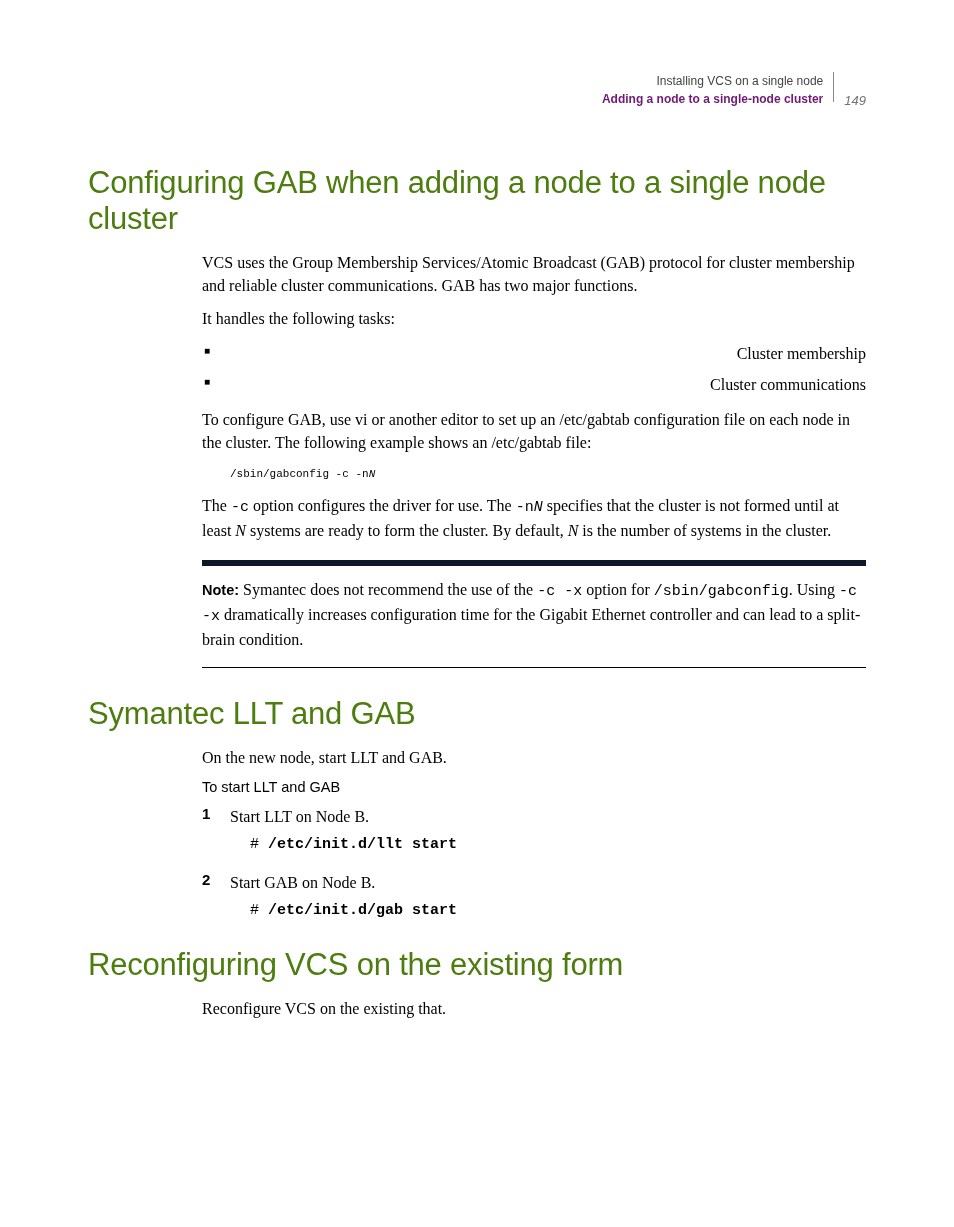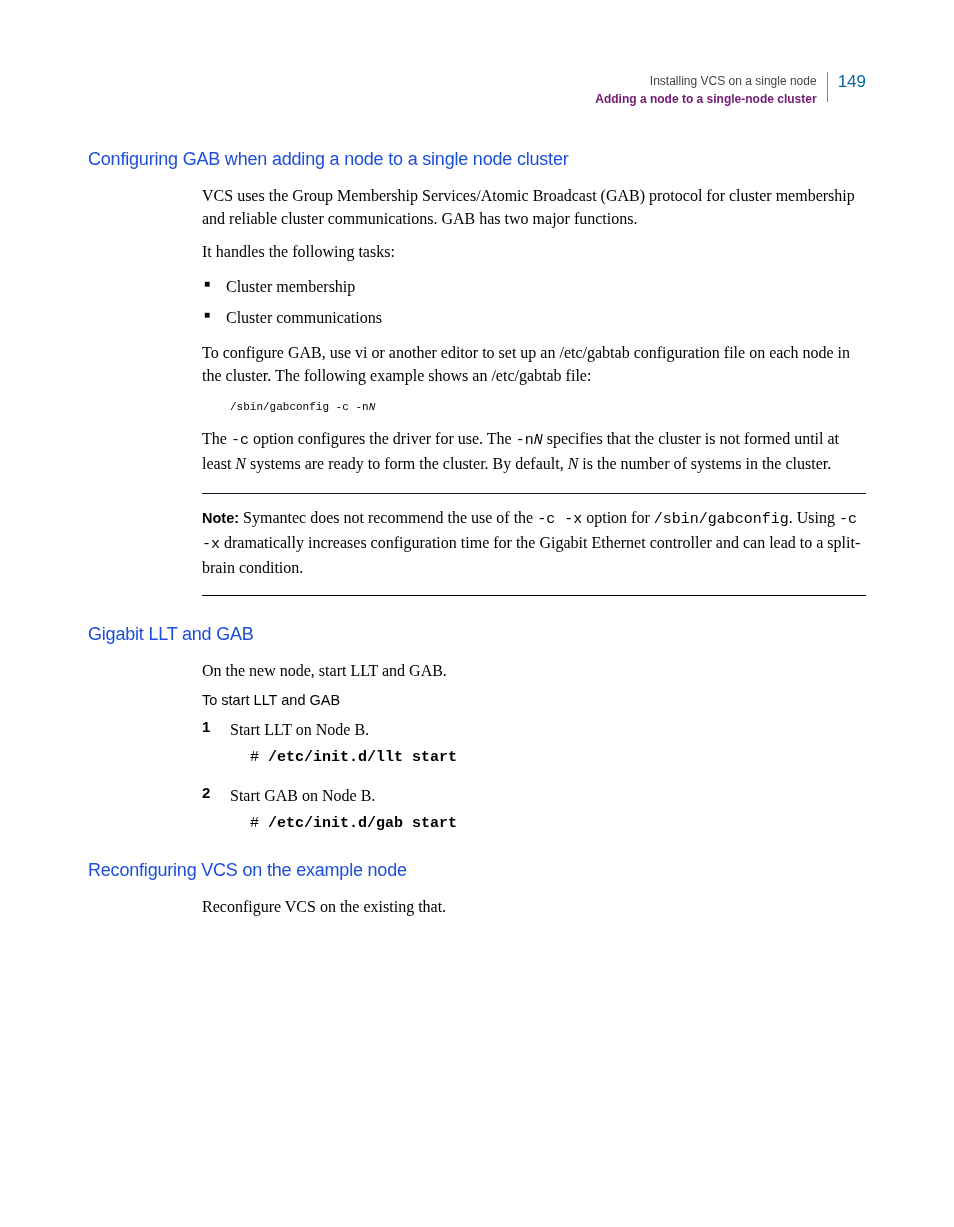--- a/index.html
+++ b/index.html
@@ -1,35 +1,35 @@
 <!DOCTYPE html>
 <html><head>
 <meta charset="utf-8">
 <style>
   * { box-sizing: border-box; margin: 0; padding: 0; }
   html, body { width: 954px; height: 1227px; background: #fff; font-family: Georgia, 'Times New Roman', serif; color: #000; }
   .page { padding: 72px 88px 0 88px; }
-  .header-block { margin-bottom: 41px; display: flex; justify-content: flex-end; align-items: flex-start; }
+  .header-block { margin-bottom: 57px; display: flex; justify-content: flex-end; align-items: flex-end; }
   .header-text { text-align: right; font-family: Verdana, Arial, sans-serif; font-size: 12px; line-height: 1.5; }
   .header-line1 { color: #444; }
   .header-line2 { font-weight: bold; color: #701a75; }
   .header-divider { width: 1px; background: #888; margin: 0 10px; align-self: stretch; height: 30px; }
-  .page-number { font-family: Verdana, Arial, sans-serif; font-size: 17px; color: #0369a1; padding-top: 0; }
-  h2.section { font-family: Verdana, Arial, sans-serif; font-weight: normal; font-size: 18px; color: #1d4ed8; margin-bottom: 14px; margin-top: 28px; letter-spacing: -0.2px; }
+  .page-number { font-family: Verdana, Arial, sans-serif; font-size: 13px; color: #737373; padding-top: 0; font-style: italic; }
+  h2.section { font-family: Verdana, Arial, sans-serif; font-weight: normal; font-size: 31px; color: #4d7c0f; margin-bottom: 14px; margin-top: 28px; letter-spacing: -0.2px; }
   h2.section:first-of-type { margin-top: 0; }
   .body-indent { margin-left: 114px; }
   p { font-size: 16px; line-height: 1.45; margin-bottom: 10px; }
   ul.square { list-style: none; padding: 0; margin-bottom: 10px; }
-  ul.square li { font-size: 16px; line-height: 1.6; padding-left: 24px; position: relative; margin-bottom: 6px; }
+  ul.square li { font-size: 16px; line-height: 1.6; padding-left: 24px; position: relative; margin-bottom: 6px; text-align: right; }
   ul.square li::before { content: "■"; position: absolute; left: 2px; top: 2px; font-size: 10px; }
   .code-inline { font-family: 'Courier New', monospace; font-size: 15px; }
   .code-block { font-family: 'Courier New', monospace; font-size: 11px; margin: 14px 0 14px 28px; }
   .code-italic { font-style: italic; }
   .ital { font-style: italic; }
-  .note-box { border-top: 1px solid #0f172a; border-bottom: 1px solid #000; padding: 12px 0; margin: 18px 0 8px 0; }
+  .note-box { border-top: 6px solid #0f172a; border-bottom: 1px solid #000; padding: 12px 0; margin: 18px 0 8px 0; }
   .note-box p { margin-bottom: 4px; }
   .note-label { font-family: Verdana, Arial, sans-serif; font-weight: bold; font-size: 14.5px; }
   .sub-heading { font-family: Verdana, Arial, sans-serif; font-size: 14.5px; font-weight: normal; margin: 8px 0 10px 0; }
   ol.steps { list-style: none; padding: 0; }
   ol.steps > li { display: flex; margin-bottom: 18px; }
   ol.steps .num { font-family: Verdana, Arial, sans-serif; font-weight: bold; font-size: 15px; width: 28px; flex-shrink: 0; }
   ol.steps .step-body { flex: 1; }
   ol.steps .step-body p { margin-bottom: 8px; }
   .cmd { font-family: 'Courier New', monospace; font-size: 15px; margin-left: 20px; }
   .cmd .prompt { font-weight: normal; }
@@ -59,21 +59,21 @@
     </ul>
     <p>To configure GAB, use vi or another editor to set up an /etc/gabtab configuration file on each node in the cluster. The following example shows an /etc/gabtab file:</p>
     <div class="code-block"><span>/sbin/gabconfig -c -n</span><span class="code-italic">N</span></div>
     <p><span>The </span><span class="code-inline">-c</span><span> option configures the driver for use. The </span><span class="code-inline">-n</span><span class="code-inline code-italic">N</span><span> specifies that the cluster is not formed until at least </span><span class="ital">N</span><span> systems are ready to form the cluster. By default, </span><span class="ital">N</span><span> is the number of systems in the cluster.</span></p>
 
     <div class="note-box">
       <p><span class="note-label">Note:</span><span> Symantec does not recommend the use of the </span><span class="code-inline">-c -x</span><span> option for </span><span class="code-inline">/sbin/gabconfig</span><span>. Using </span><span class="code-inline">-c -x</span><span> dramatically increases configuration time for the Gigabit Ethernet controller and can lead to a split-brain condition.</span></p>
     </div>
   </div>
 
-  <h2 class="section">Gigabit LLT and GAB</h2>
+  <h2 class="section">Symantec LLT and GAB</h2>
   <div class="body-indent">
     <p>On the new node, start LLT and GAB.</p>
     <div class="sub-heading">To start LLT and GAB</div>
     <ol class="steps">
       <li>
         <div class="num">1</div>
         <div class="step-body">
           <p>Start LLT on Node B.</p>
           <div class="cmd"><span class="prompt"># </span><span class="bold">/etc/init.d/llt start</span></div>
         </div>
@@ -81,18 +81,18 @@
       <li>
         <div class="num">2</div>
         <div class="step-body">
           <p>Start GAB on Node B.</p>
           <div class="cmd"><span class="prompt"># </span><span class="bold">/etc/init.d/gab start</span></div>
         </div>
       </li>
     </ol>
   </div>
 
-  <h2 class="section">Reconfiguring VCS on the example node</h2>
+  <h2 class="section">Reconfiguring VCS on the existing form</h2>
   <div class="body-indent">
     <p>Reconfigure VCS on the existing that.</p>
   </div>
 
 </div>
 
 </body></html>

